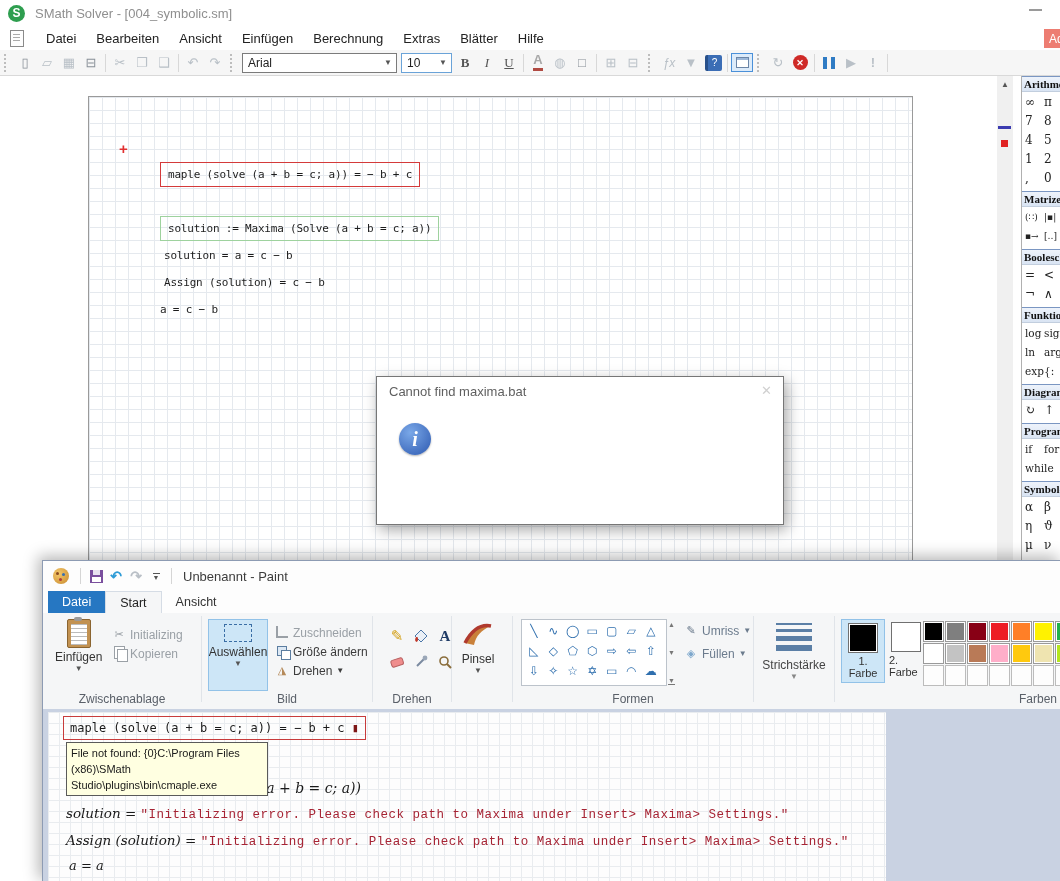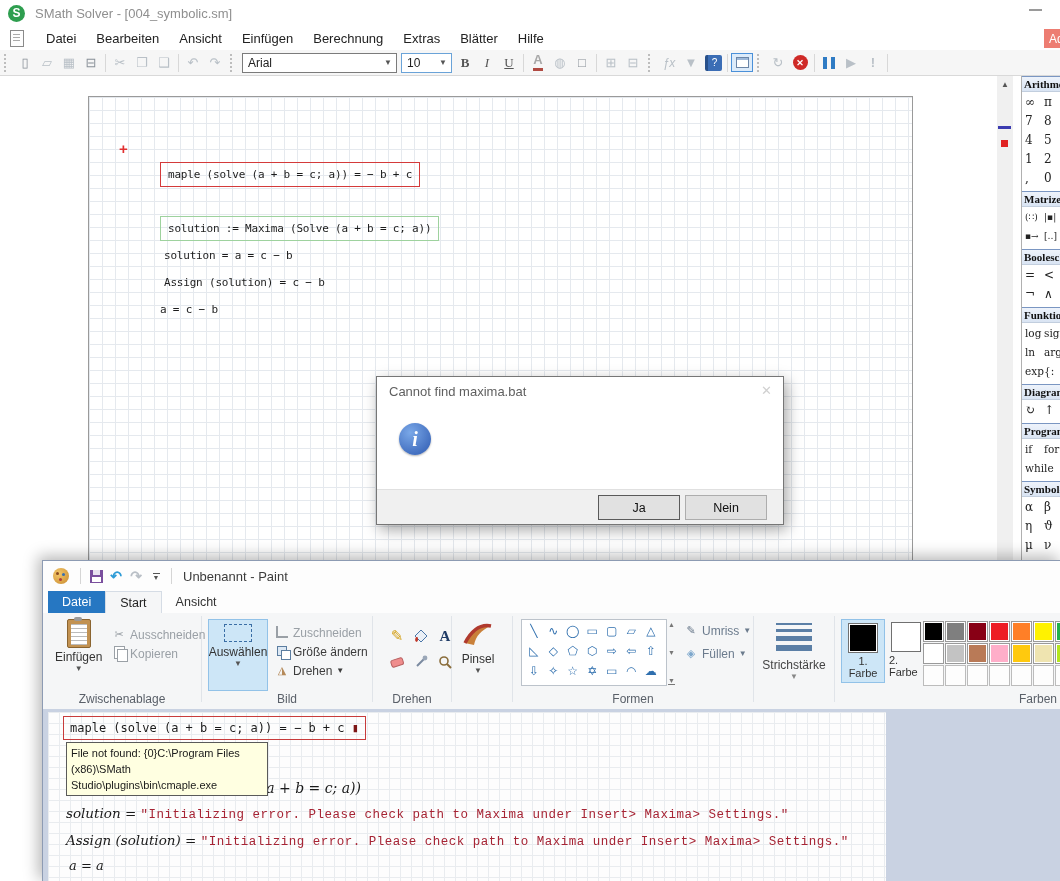--- a/index.html
+++ b/index.html
@@ -310,24 +310,20 @@
       <span>ν</span>
       <span>σ</span>
       <span>τ</span>
     </div>
   </div>
 
   <div class="dialog">
     <div class="dlg-title">Cannot find maxima.bat</div>
     <div class="dlg-close">✕</div>
     <div class="dlg-info">i</div>
-    <div class="dlg-footer">
-      <div class="dlg-btn yes">Ja</div>
-      <div class="dlg-btn no">Nein</div>
-    </div>
   </div>
 
   <div class="paint">
     <div class="p-titlebar">
       <div class="p-logo"></div>
       <div class="qat-sep"></div>
       <div class="qat">
           <span class="save-ico"></span>
         </div>
       <div class="qat undo-c">↶</div>
@@ -349,21 +345,21 @@
 
       <div class="rgroup" style="width:158px;">
         <div class="bigbtn" style="left:12px;">
           <span class="clip-ico"></span>
           <span>Einfügen</span>
           <span class="car">▼</span>
         </div>
         <div style="position:absolute;left:68px;top:12px;">
           <div class="smallrow gray">
             <span class="ic">✂</span>
-            <span>Ausschneiden</span>
+            <span>Initializing</span>
           </div>
           <div class="smallrow gray">
             <span class="ic"><span class="copy-ico"></span></span>
             <span>Kopieren</span>
           </div>
         </div>
         <div class="rg-label">Zwischenablage</div>
       </div>
       <div class="rg-div"></div>
 

